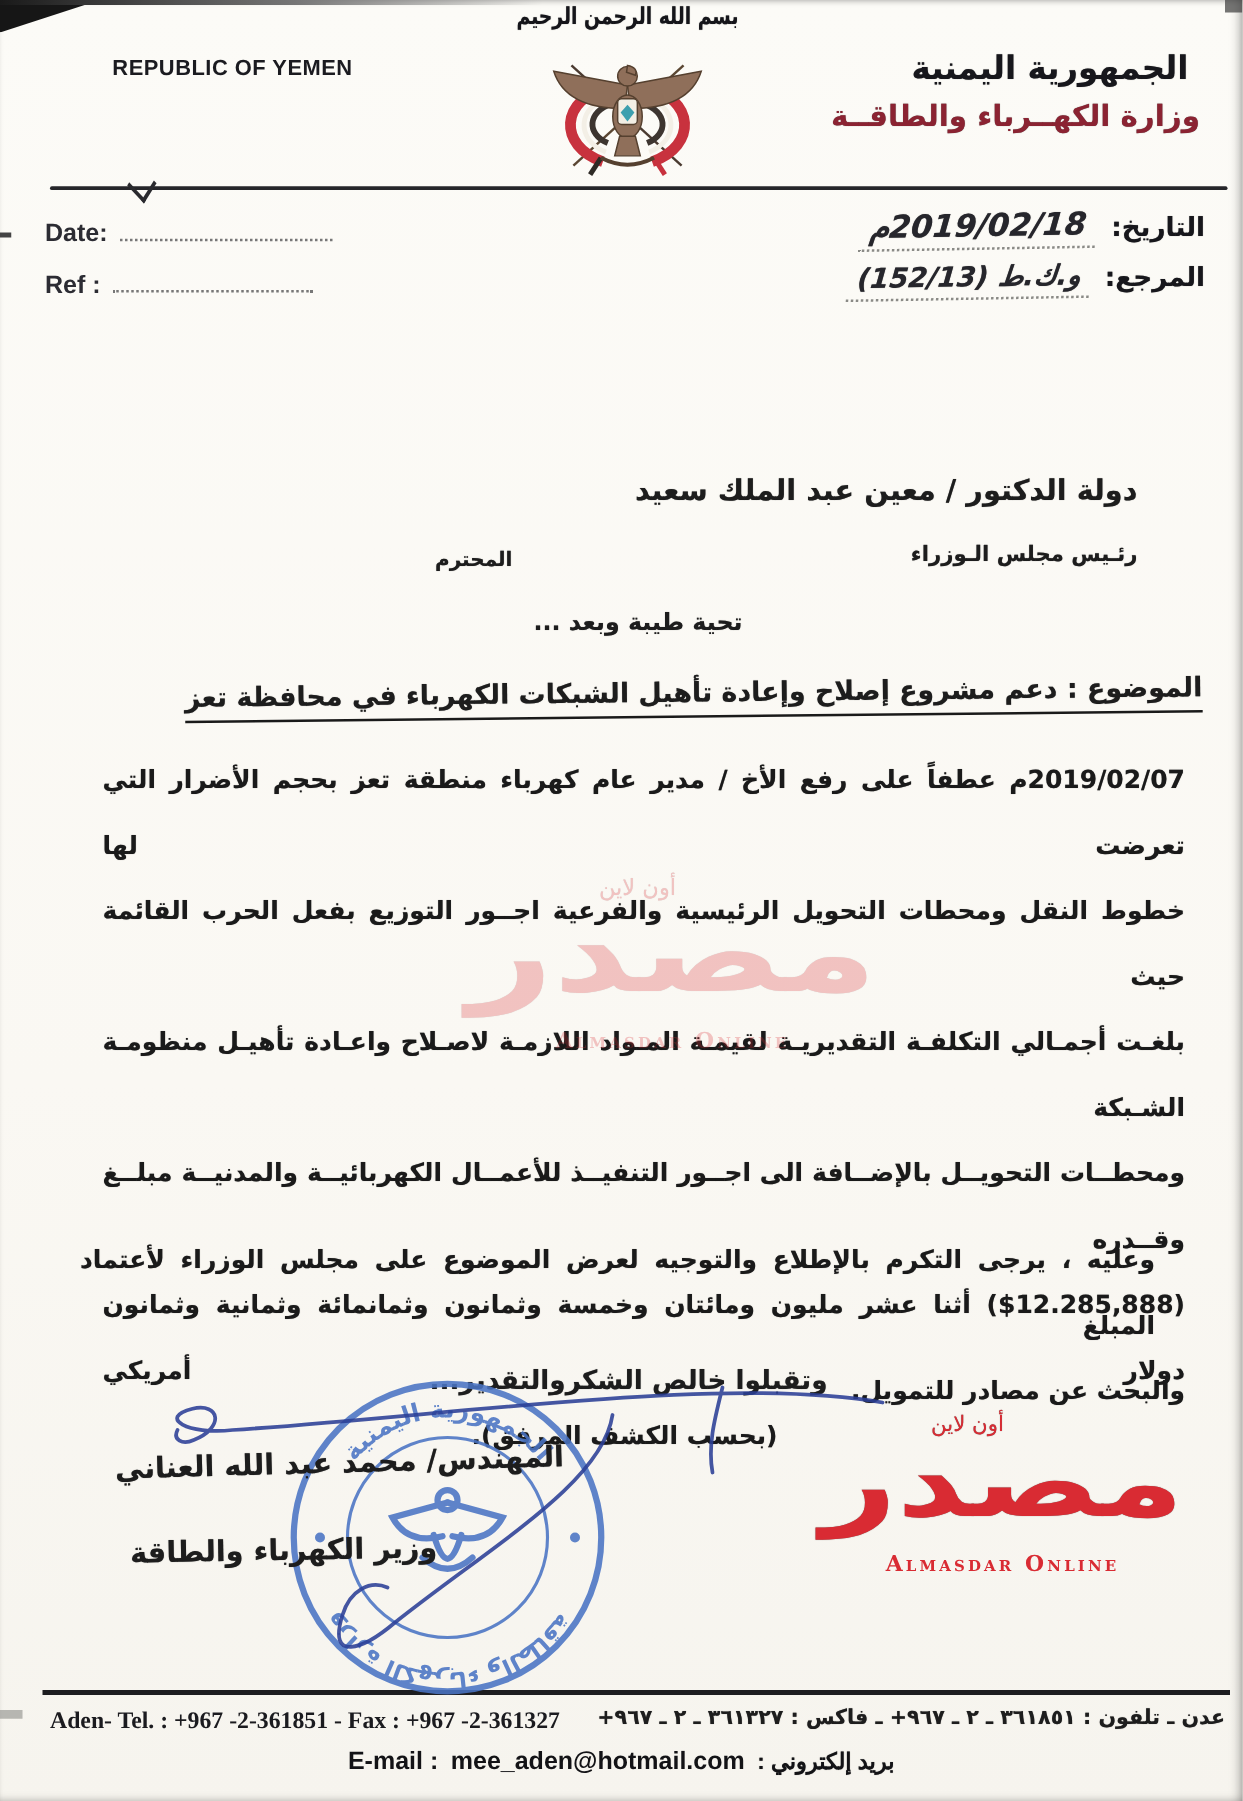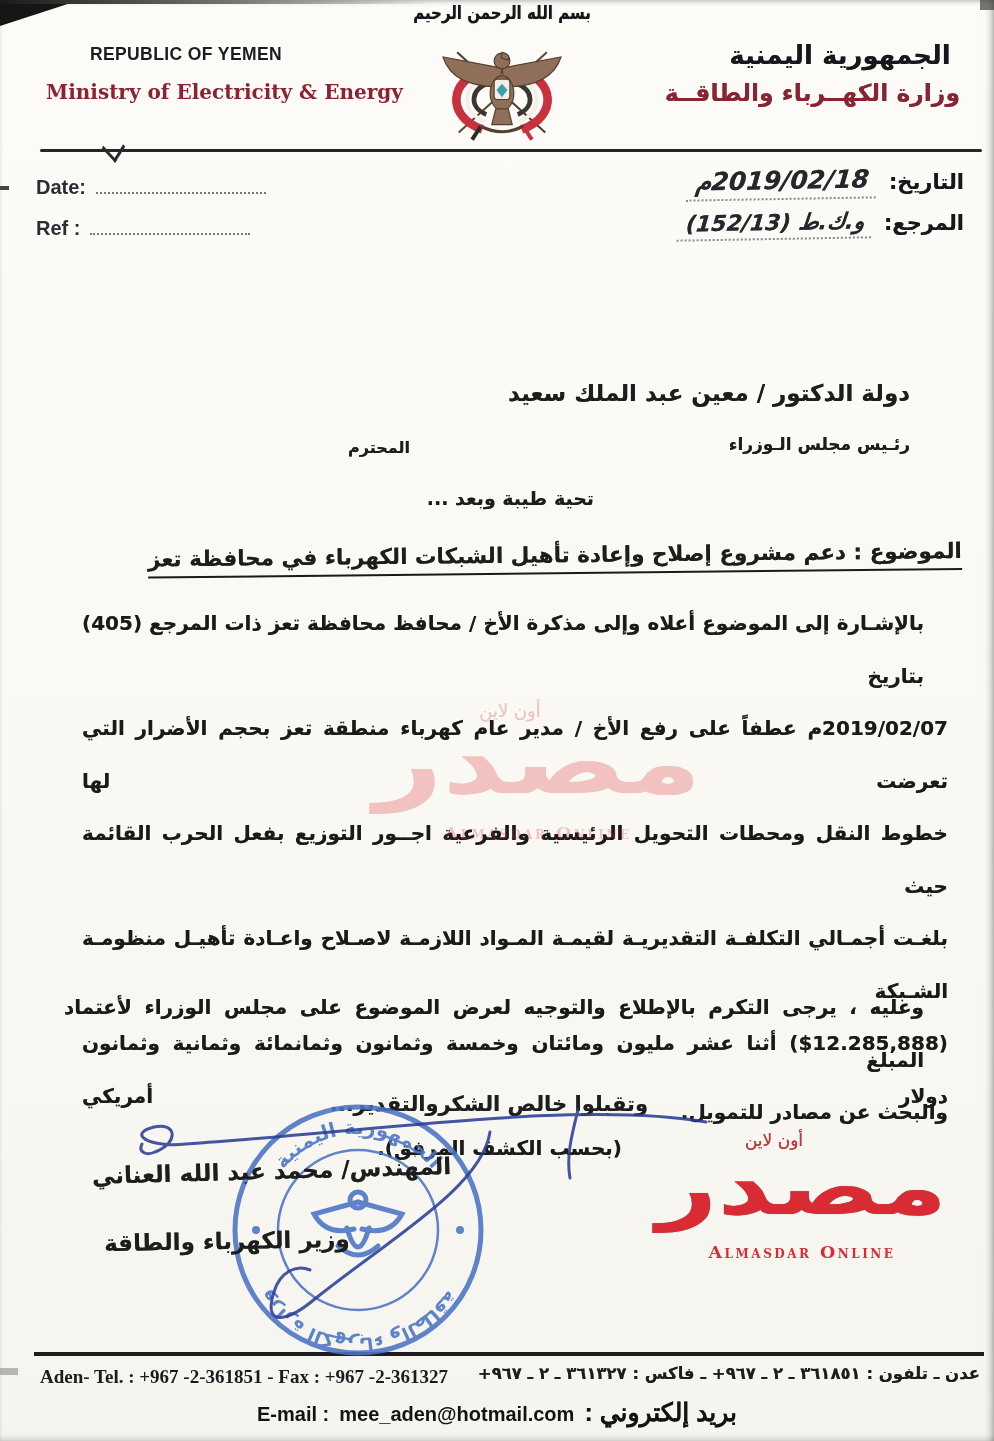--- a/index.html
+++ b/index.html
@@ -38,40 +38,40 @@
   
   .subject{right:32px;top:538px;font-size:21.5px;font-weight:bold;white-space:nowrap;
            border-bottom:2.5px solid #1a1a1a;padding-bottom:5px;transform:rotate(-.6deg);transform-origin:right;}
   .bodyblock{direction:rtl;font-size:20px;font-weight:bold;color:#1a1a1a;text-shadow:0 0 .6px rgba(25,25,25,.6);}
   .b1{top:597px;right:46px;left:82px;}
   .b2{top:981px;right:46px;left:64px;}
   .ln{line-height:52.5px;}
   .jl{text-align:justify;text-align-last:justify;}
   .indent{padding-right:24px;}
   .attach{text-align:right;margin-right:326px;}
-  .closing{right:346px;top:1092px;font-size:21px;font-weight:bold;}
+  .closing{right:332px;top:1092px;font-size:21px;font-weight:bold;}
   
   .sig-svg{left:58px;top:1094px;width:690px;height:250px;}
   .sig-name{left:92px;top:1158px;font-size:23px;font-weight:bold;transform:rotate(-1.6deg);white-space:nowrap;z-index:5;}
   .sig-title{left:104px;top:1228px;font-size:23px;font-weight:bold;transform:rotate(-1deg);white-space:nowrap;z-index:5;}
   .stamp-svg{left:226px;top:1098px;width:264px;height:264px;opacity:.88;z-index:4;}
   
   .masdar{width:340px;text-align:center;color:#d92b33;pointer-events:none;}
   .masdar .tag{font-size:18px;font-weight:normal;direction:rtl;transform:translateX(-28px);}
   .masdar .big{font-size:88px;font-weight:bold;line-height:.95;transform:scaleX(1.35);letter-spacing:-3px;}
   .masdar .eng{font-family:"DejaVu Serif",serif;font-variant:small-caps;font-weight:bold;font-size:17.5px;letter-spacing:2.5px;margin-top:18px;}
   .wm-center{left:368px;top:700px;opacity:.26;z-index:6;}
   .wm-corner{left:632px;top:1130px;z-index:6;}
   
   .rule2{left:34px;right:10px;top:1352px;height:3.5px;background:#1d1d20;}
   .ft-en{left:40px;top:1366px;font-family:Liberation Serif, serif;font-weight:bold;font-size:19px;color:#1b1b1f;white-space:nowrap;}
   .ft-ar{right:14px;top:1364px;font-size:16.5px;font-weight:bold;white-space:nowrap;}
   .ft-email{left:0;right:0;top:1398px;display:flex;justify-content:center;align-items:baseline;gap:10px;
             font-family:"Liberation Sans",sans-serif;font-weight:bold;font-size:20px;color:#131316;}
-  .ft-email .ar{font-size:25px;}
+  .ft-email .ar{font-size:18px;}
   
   .art{pointer-events:none;}
   .art-tl{left:0;top:0;width:80px;height:26px;background:#161616;clip-path:polygon(0 0,100% 0,0 100%);}
   .art-topline{left:0;top:0;right:560px;height:4px;background:linear-gradient(90deg,#1a1a1a,#777 55%,rgba(120,120,120,0) 100%);}
   .art-tr{right:0;top:0;width:14px;height:10px;background:#3a3a3a;opacity:.7;}
   .art-left{left:0;top:186px;width:9px;height:4px;background:#444;}
   .art-bl{left:0;top:1368px;width:18px;height:7px;background:#9b9b97;opacity:.7;}
 </style>
 </head>
 <body>
@@ -79,21 +79,20 @@
 <div class="page">
 
   <div class="abs art art-tl"></div>
   <div class="abs art art-topline"></div>
   <div class="abs art art-tr"></div>
   <div class="abs art art-left"></div>
   <div class="abs art art-bl"></div>
 
   <div class="abs hdr-en">
     <div class="l1">REPUBLIC OF YEMEN</div>
-    <div class="l2">Ministry of Electricity &amp; Energy</div>
   </div>
 
   <div class="abs emblem">
     <div class="bismillah ar">بسم الله الرحمن الرحيم</div>
     <svg width="178" height="118" viewBox="0 0 190 150" style="margin-top:2px;">
       <path d="M40,138 L152,36" stroke="#5a4632" stroke-width="2.5" fill="none"></path>
       <path d="M150,138 L38,36" stroke="#4a3a30" stroke-width="2.5" fill="none"></path>
       <path d="M76,58 C26,70 24,118 70,134" stroke="#c8323e" stroke-width="11" fill="none"></path>
       <path d="M79,67 C43,77 42,112 73,124" stroke="#f3efe6" stroke-width="5" fill="none"></path>
       <path d="M79,75 C54,83 53,106 75,115" stroke="#3d3530" stroke-width="6" fill="none"></path>
@@ -141,24 +140,24 @@
   </div>
 
   <div class="abs rcpt1 ar">دولة الدكتور / معين عبد الملك سعيد</div>
   <div class="abs rcpt2 ar">رئـيس مجلس الـوزراء</div>
   <div class="abs honorific ar">المحترم</div>
   <div class="abs greeting ar">تحية طيبة وبعد ...</div>
 
   <div class="abs subject ar">الموضوع : دعم مشروع إصلاح وإعادة تأهيل الشبكات الكهرباء في محافظة تعز</div>
 
   <div class="abs bodyblock b1">
-    <div class="ln jl indent">بالإشـارة إلى الموضوع أعلاه وإلى مذكرة الأخ / محافظ محافظة تعز ذات المرجع (405) بتاريخ</div>
     <div class="ln jl">2019/02/07م عطفاً على رفع الأخ / مدير عام كهرباء منطقة تعز بحجم الأضرار التي تعرضت لها</div>
     <div class="ln jl">خطوط النقل ومحطات التحويل الرئيسية والفرعية اجــور التوزيع بفعل الحرب القائمة حيث</div>
     <div class="ln jl">بلغـت أجمـالي التكلفـة التقديريـة لقيمـة المـواد اللازمـة لاصـلاح واعـادة تأهيـل منظومـة الشـبكة</div>
+    <div class="ln jl">ومحطــات التحويــل بالإضــافة الى اجــور التنفيــذ للأعمــال الكهربائيــة والمدنيــة مبلــغ وقــدره</div>
     <div class="ln jl">($12.285,888) أثنا عشر مليون ومائتان وخمسة وثمانون وثمانمائة وثمانية وثمانون دولار أمريكي</div>
     <div class="ln attach">(بحسب الكشف المرفق).</div>
   </div>
 
   <div class="abs bodyblock b2">
     <div class="ln jl indent">وعليه ، يرجى التكرم بالإطلاع والتوجيه لعرض الموضوع على مجلس الوزراء لأعتماد المبلغ</div>
     <div class="ln" style="text-align:right;">والبحث عن مصادر للتمويل.</div>
   </div>
 
   <div class="abs closing ar">وتقبلوا خالص الشكروالتقدير...</div>

